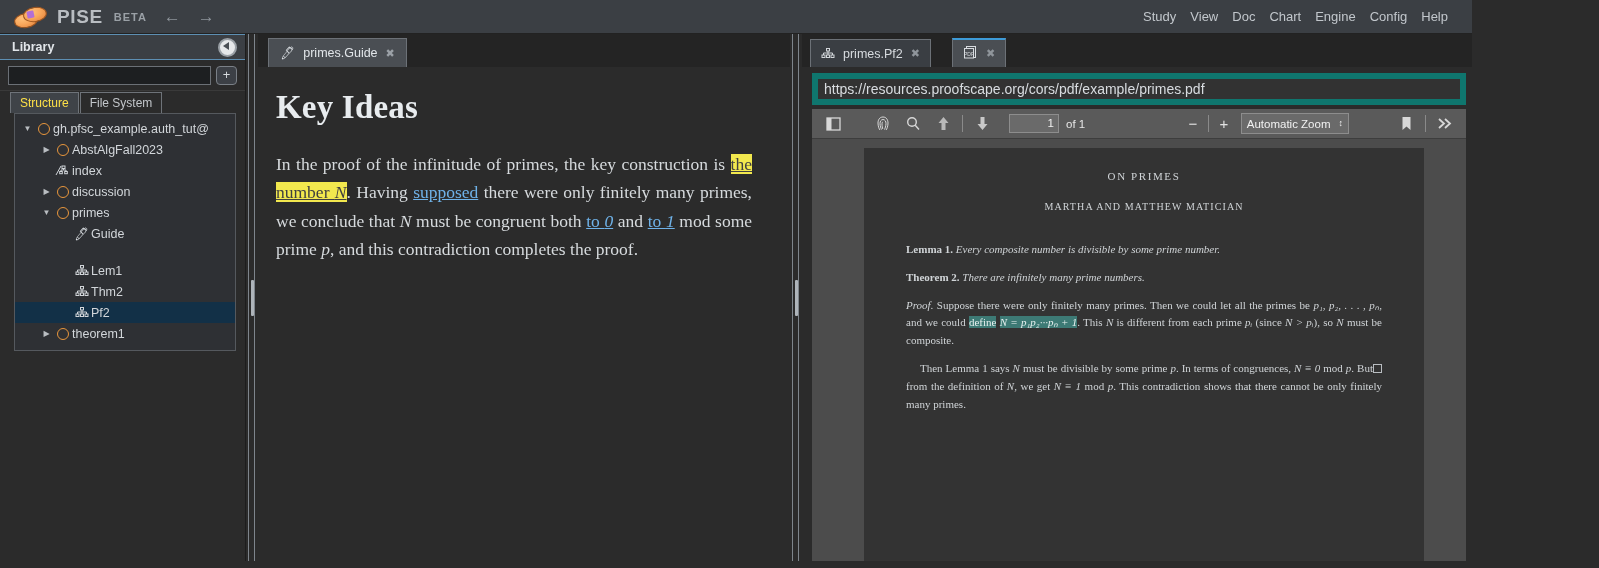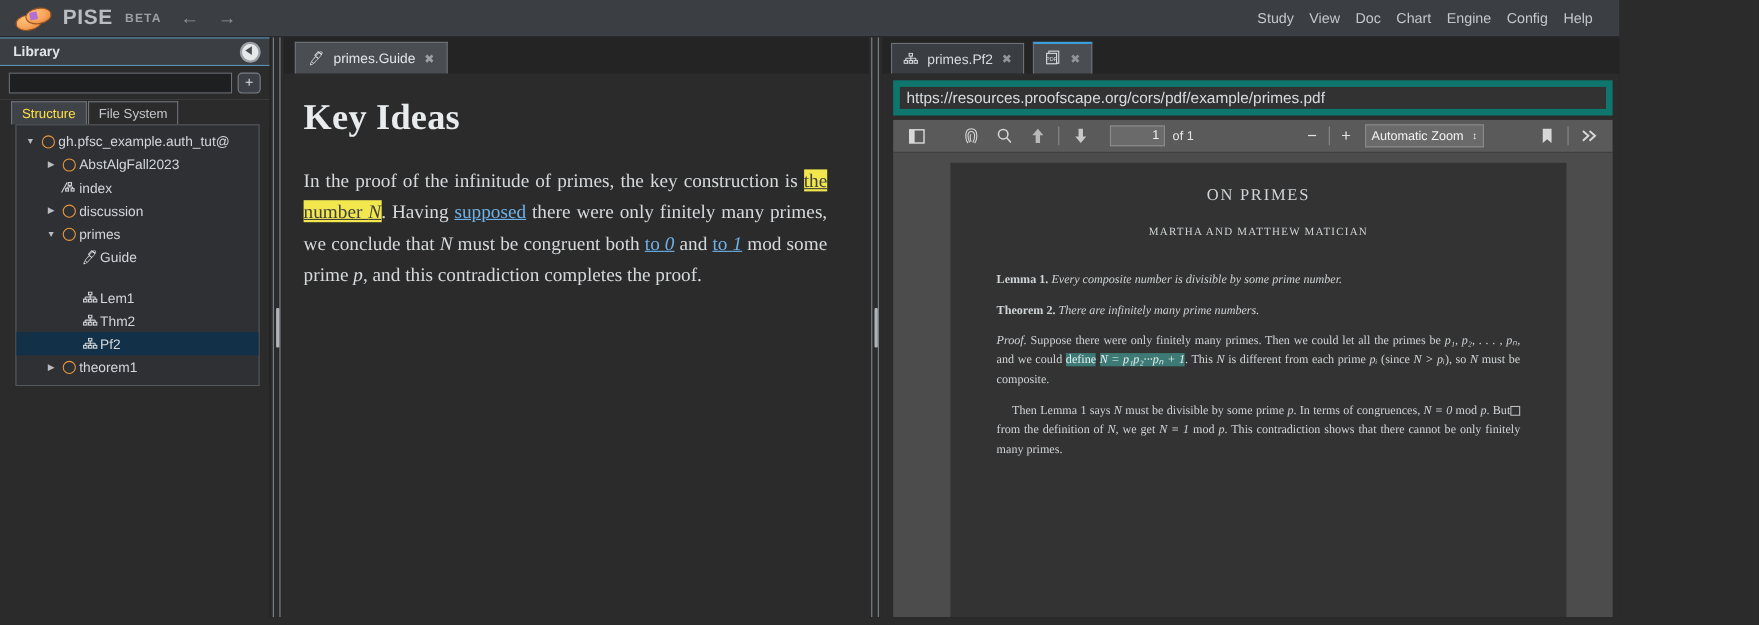--- a/index.html
+++ b/index.html
@@ -104,21 +104,21 @@
   .hl-yellow a{color:#404040;text-decoration:underline;}
   .lnk{color:#6fb2e8;text-decoration:underline;cursor:pointer;}
   .mv{font-style:italic;font-family:"Liberation Serif",serif;}
 
   
   .right{width:670px;min-width:670px;display:flex;flex-direction:column;background:#2b2b2b;}
   .rtab-bar{height:33px;min-height:33px;display:flex;align-items:flex-end;background:#242424;padding-left:8px;}
   .rtab{
     display:flex;align-items:center;gap:8px;height:27px;padding:0 10px;
     background:#3a3e43;border:1px solid #6c7177;border-bottom:none;
-    font-size:12.5px;color:#d7dbdf;cursor:pointer;margin-right:8px;
+    font-size:12.5px;color:#d7dbdf;cursor:pointer;margin-right:21px;
   }
   .rtab.active{background:#4a4e53;border-top:2px solid #3d9bd8;color:#eef1f4;}
   .rtab .x{font-size:11px;color:#8f959b;}
   .pdfpane{flex:1;display:flex;flex-direction:column;background:#2b2b2b;padding:6px 6px 0 10px;min-height:0;}
   .urlbar{
     height:20px;background:#323232;border:6px solid #0f766e;color:#d8dce0;
     font-size:14px;padding:0 6px;display:flex;align-items:center;margin-bottom:4px;
   }
   .pdftoolbar{
     height:29px;background:#5a5a5a;display:flex;align-items:center;
@@ -135,21 +135,21 @@
   .zsel{
     height:19px;background:#6a6a6a;border:1px solid #8d8d8d;color:#f2f2f2;font-size:11.5px;
     display:flex;align-items:center;gap:8px;padding:0 5px;margin-left:6px;cursor:pointer;
   }
   .pdfviewer{flex:1;background:#4c4c4c;display:flex;justify-content:center;overflow:hidden;min-height:0;padding-left:10px;}
   .page{
     width:560px;background:#333333;margin-top:9px;
     font-family:"Liberation Serif",serif;color:#d0d4d7;
     padding:22px 42px 0 42px;box-sizing:border-box;
   }
-  .p-title{text-align:center;font-size:15px;letter-spacing:1.6px;margin-bottom:19px;}
+  .p-title{text-align:center;font-size:11px;letter-spacing:1.6px;margin-bottom:19px;}
   .p-auth{text-align:center;font-size:10px;letter-spacing:1.1px;margin-bottom:29px;}
   .p-blk{font-size:11px;line-height:1.62;text-align:justify;margin-bottom:10px;}
   .p-ind{text-indent:14px;}
   .bf{font-weight:bold;}
   .it{font-style:italic;}
   .hl-teal{background:#3d7a75;color:#e6f0ef;}
   .qed{float:right;width:7px;height:7px;border:1px solid #b9bdc1;margin-top:4px;}
 
   
   .botstrip{height:7px;min-height:7px;background:#2b2b2b;}

